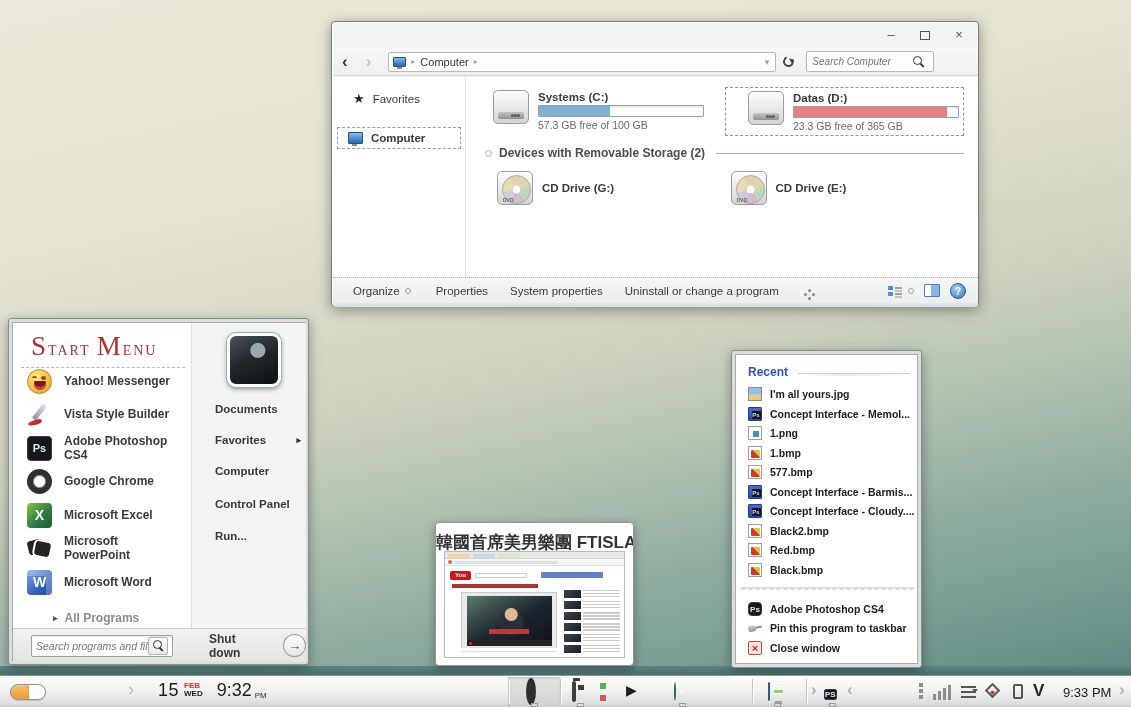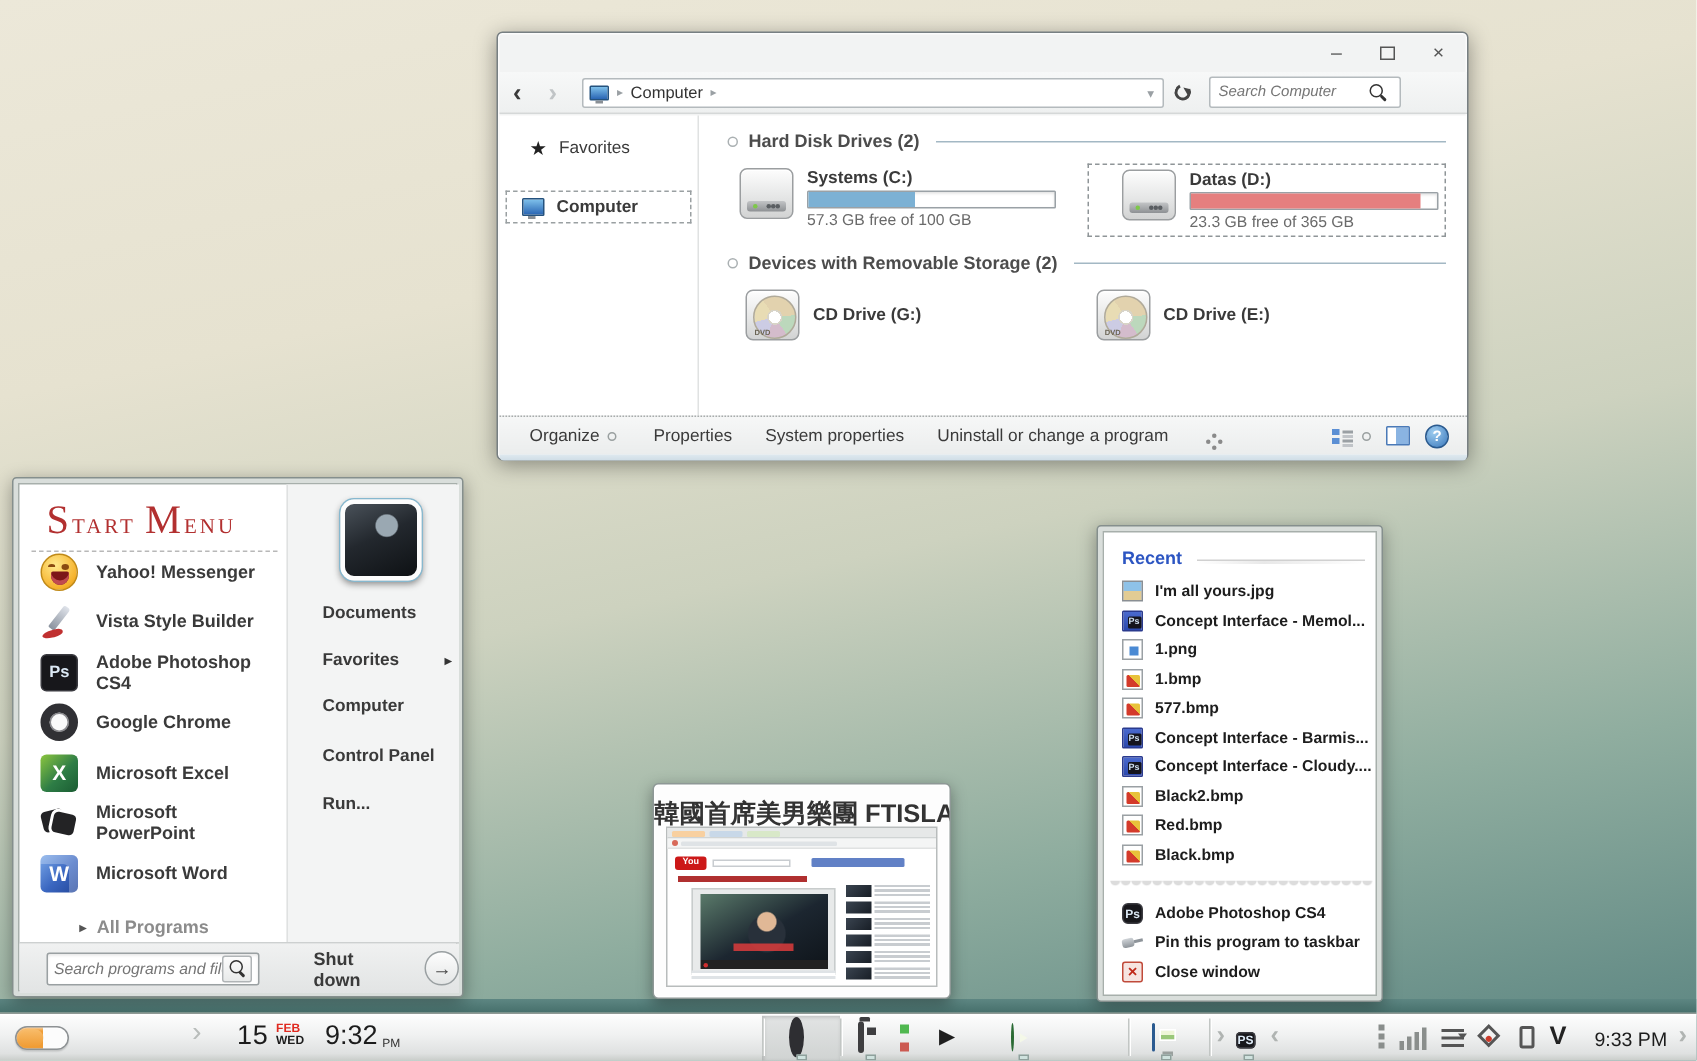--- a/index.html
+++ b/index.html
@@ -308,25 +308,20 @@
         <span class="star-g">★</span>
         <span>Favorites</span>
       </div>
       <div class="side-item side-comp">
         <span class="mini-mon" style="width:15px;height:12px"></span>
         <span>Computer</span>
       </div>
     </div>
 
     <div class="abs content">
-      <div class="grp-hd">
-        <span class="grp-dot"></span>
-        <span class="grp-title">Hard Disk Drives (2)</span>
-        <span class="grp-line"></span>
-      </div>
       <div class="drive-row">
         <div class="drive">
           <span class="tile hdd"></span>
           <span class="drive-info">
             <span class="drive-name">Systems (C:)</span>
             <span class="pbar">
                 <i style="background: rgb(124, 177, 212); width: 43%;"></i>
               </span>
             <span class="drive-free">57.3 GB free of 100 GB</span>
           </span>

